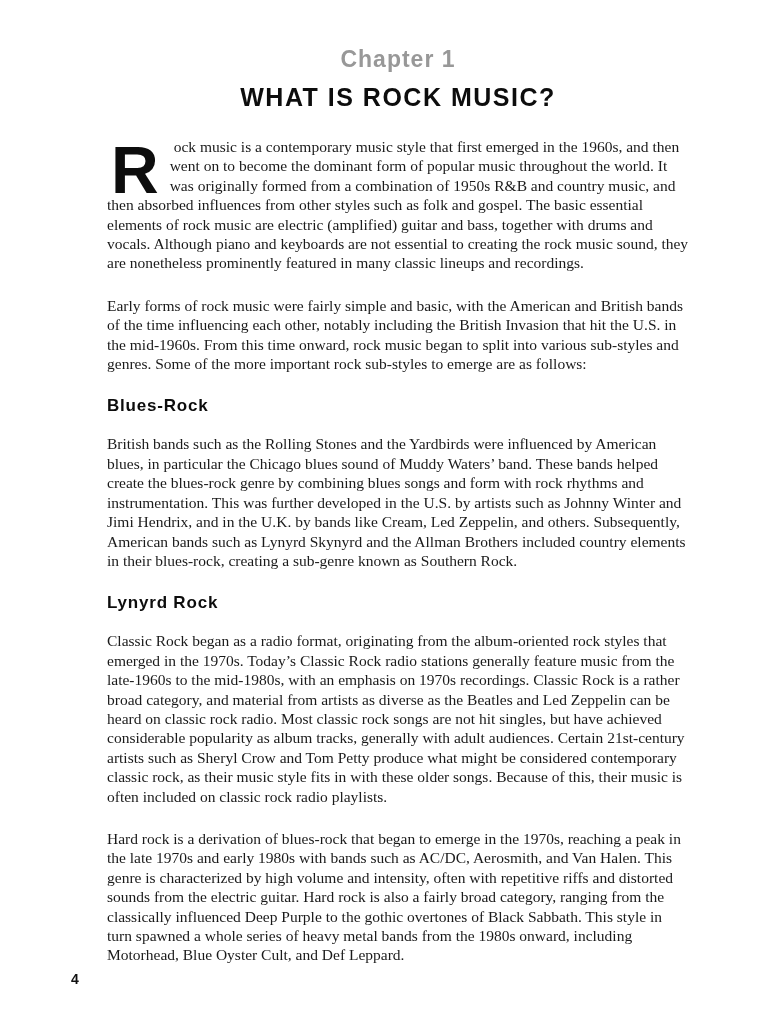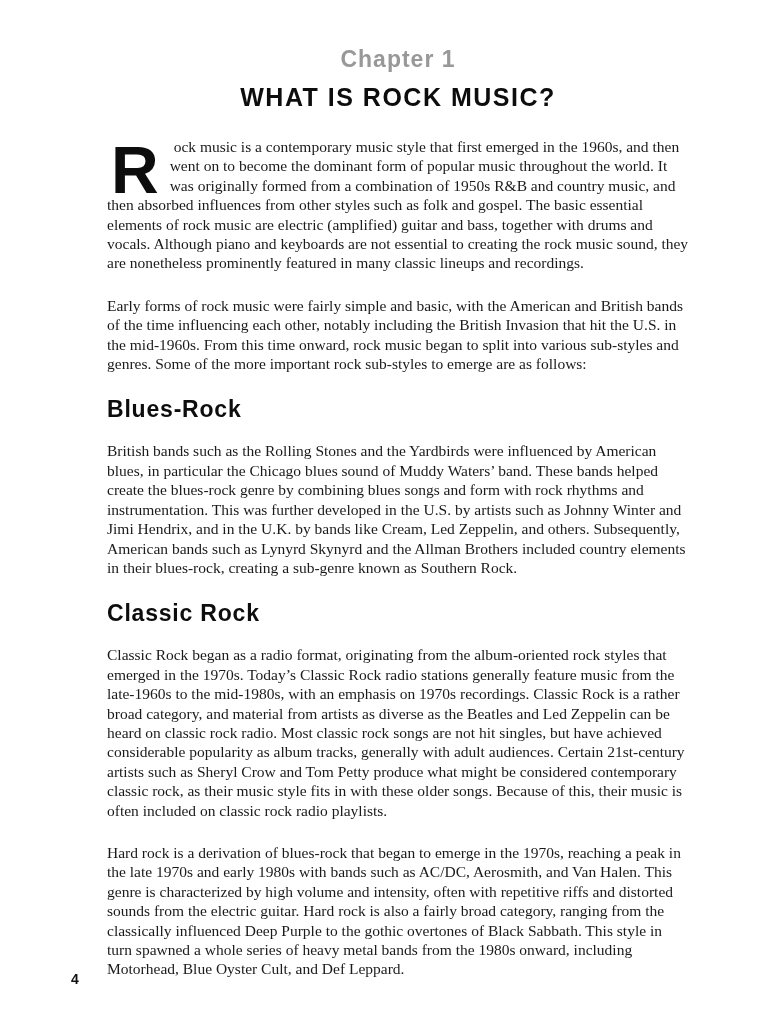--- a/index.html
+++ b/index.html
@@ -54,21 +54,21 @@
     color: #0d0d0d;
     font-size: 66px;
     line-height: 55px;
     height: 55px;
     margin-right: 7px;
     margin-top: 2px;
   }
   h2 {
     font-family: "Liberation Sans", sans-serif;
     font-weight: bold;
-    font-size: 23px;
+    font-size: 17px;
     letter-spacing: 0.8px;
     color: #0d0d0d;
     margin-top: 14px;
     margin-bottom: 10px;
   }
   .page-number {
     position: absolute;
     left: 63px;
     bottom: 37px;
     font-family: "Liberation Sans", sans-serif;
@@ -89,21 +89,21 @@
 
     <p><span class="dropcap">R</span><span>ock music is a contemporary music style that first emerged in the 1960s, and then went on to become the dominant form of popular music throughout the world. It was originally formed from a combination of 1950s R&amp;B and country music, and then absorbed influences from other styles such as folk and gospel. The basic essential elements of rock music are electric (amplified) guitar and bass, together with drums and vocals. Although piano and keyboards are not essential to creating the rock music sound, they are nonetheless prominently featured in many classic lineups and recordings.</span></p>
 
     <p>Early forms of rock music were fairly simple and basic, with the American and British bands of the time influencing each other, notably including the British Invasion that hit the U.S. in the mid-1960s. From this time onward, rock music began to split into various sub-styles and genres. Some of the more important rock sub-styles to emerge are as follows:</p>
 
     <h2>Blues-Rock</h2>
 
     <p>British bands such as the Rolling Stones and the Yardbirds were influenced by American blues, in particular the Chicago blues sound of Muddy Waters’ band. These bands helped create the blues-rock genre by combining blues songs and form with rock rhythms and instrumentation. This was further developed in the U.S. by artists such as Johnny Winter and Jimi Hendrix, and in the U.K. by bands like Cream, Led Zeppelin, and others. Subsequently, American bands such as Lynyrd Skynyrd and the Allman Brothers included country elements in their blues-rock, creating a sub-genre known as Southern Rock.</p>
 
 
-    <h2>Classic Rock</h2>
+    <h2>Lynyrd Rock</h2>
 
     <p>Classic Rock began as a radio format, originating from the album-oriented rock styles that emerged in the 1970s. Today’s Classic Rock radio stations generally feature music from the late-1960s to the mid-1980s, with an emphasis on 1970s recordings. Classic Rock is a rather broad category, and material from artists as diverse as the Beatles and Led Zeppelin can be heard on classic rock radio. Most classic rock songs are not hit singles, but have achieved considerable popularity as album tracks, generally with adult audiences. Certain 21st-century artists such as Sheryl Crow and Tom Petty produce what might be considered contemporary classic rock, as their music style fits in with these older songs. Because of this, their music is often included on classic rock radio playlists.</p>
 
 
 
     <p>Hard rock is a derivation of blues-rock that began to emerge in the 1970s, reaching a peak in the late 1970s and early 1980s with bands such as AC/DC, Aerosmith, and Van Halen. This genre is characterized by high volume and intensity, often with repetitive riffs and distorted sounds from the electric guitar. Hard rock is also a fairly broad category, ranging from the classically influenced Deep Purple to the gothic overtones of Black Sabbath. This style in turn spawned a whole series of heavy metal bands from the 1980s onward, including Motorhead, Blue Oyster Cult, and Def Leppard.</p>
 
   </div>
 
   <div class="page-number">4</div>

